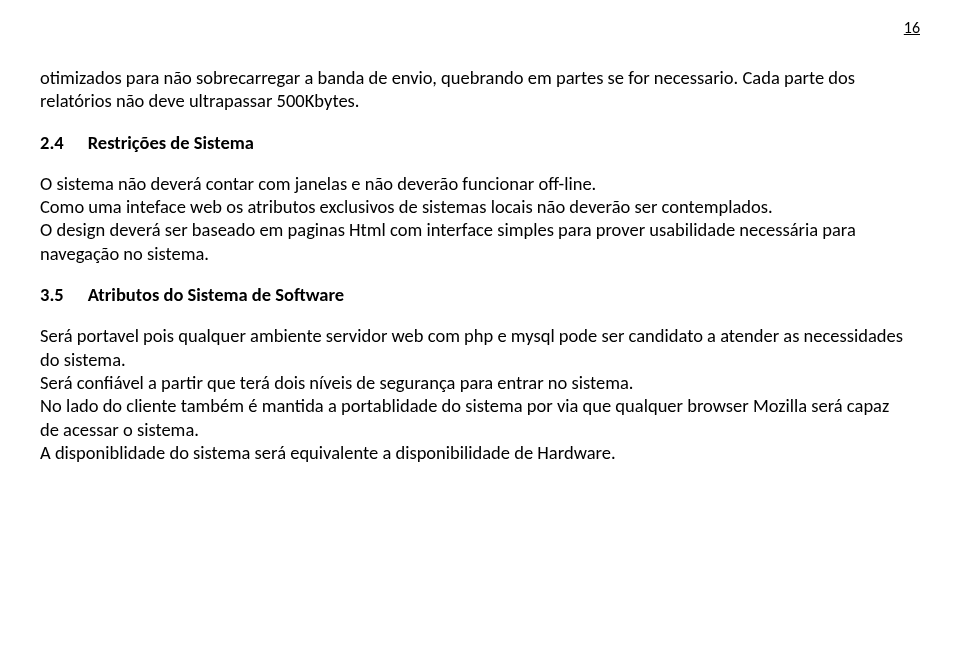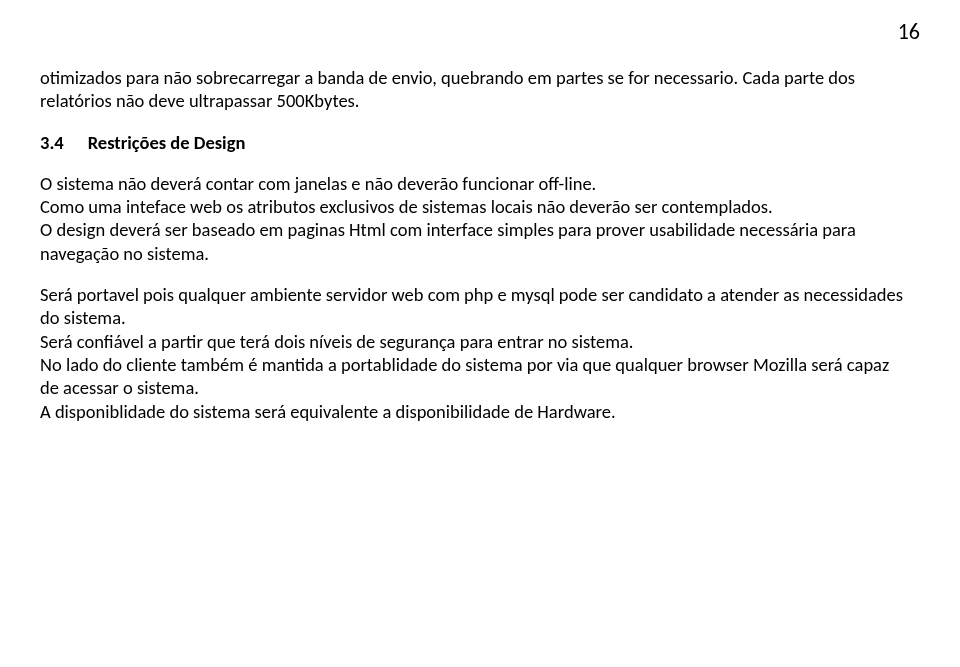--- a/index.html
+++ b/index.html
@@ -15,21 +15,22 @@
     position: relative;
     width: 960px;
     height: 667px;
     box-sizing: border-box;
     padding: 22px 40px 0 40px;
   }
   .pagenum {
     position: absolute;
     top: 18px;
     right: 40px;
-    font-size: 22px;
+    font-size: 16px;
+    text-decoration: underline;
   }
   .content {
     margin-top: 44px;
     font-size: 18.5px;
     line-height: 1.26;
   }
   .para {
     margin: 0 15px 18px 0;
   }
   .heading {
@@ -52,27 +53,30 @@
 
 <div class="page">
 
   <div class="pagenum">16</div>
 
   <div class="content">
 
     <p class="para">otimizados para não sobrecarregar a banda de envio, quebrando em partes se for necessario. Cada parte dos relatórios não deve ultrapassar 500Kbytes.</p>
 
     <p class="heading">
-      <span class="num">3.4</span><span>Restrições de Design</span>
+      <span class="num">2.4</span><span>Restrições de Sistema</span>
     </p>
 
     <p class="para tight">O sistema não deverá contar com janelas e não deverão funcionar off-line.</p>
     <p class="para tight">Como uma inteface web os atributos exclusivos de sistemas locais não deverão ser contemplados.</p>
     <p class="para">O design deverá ser baseado em paginas Html com interface simples para prover usabilidade necessária para navegação no sistema.</p>
 
+    <p class="heading">
+      <span class="num">3.5</span><span>Atributos do Sistema de Software</span>
+    </p>
 
     <div class="para last-block">
       <span class="line">Será portavel pois qualquer ambiente servidor web com php e mysql pode ser candidato a atender as necessidades do sistema.</span>
       <span class="line">Será confiável a partir que terá dois níveis de segurança para entrar no sistema.</span>
       <span class="line">No lado do cliente também é mantida a portablidade do sistema por via que qualquer browser Mozilla será capaz de acessar o sistema.</span>
       <span class="line">A disponiblidade do sistema será equivalente a disponibilidade de Hardware.</span>
     </div>
 
   </div>
 </div>

